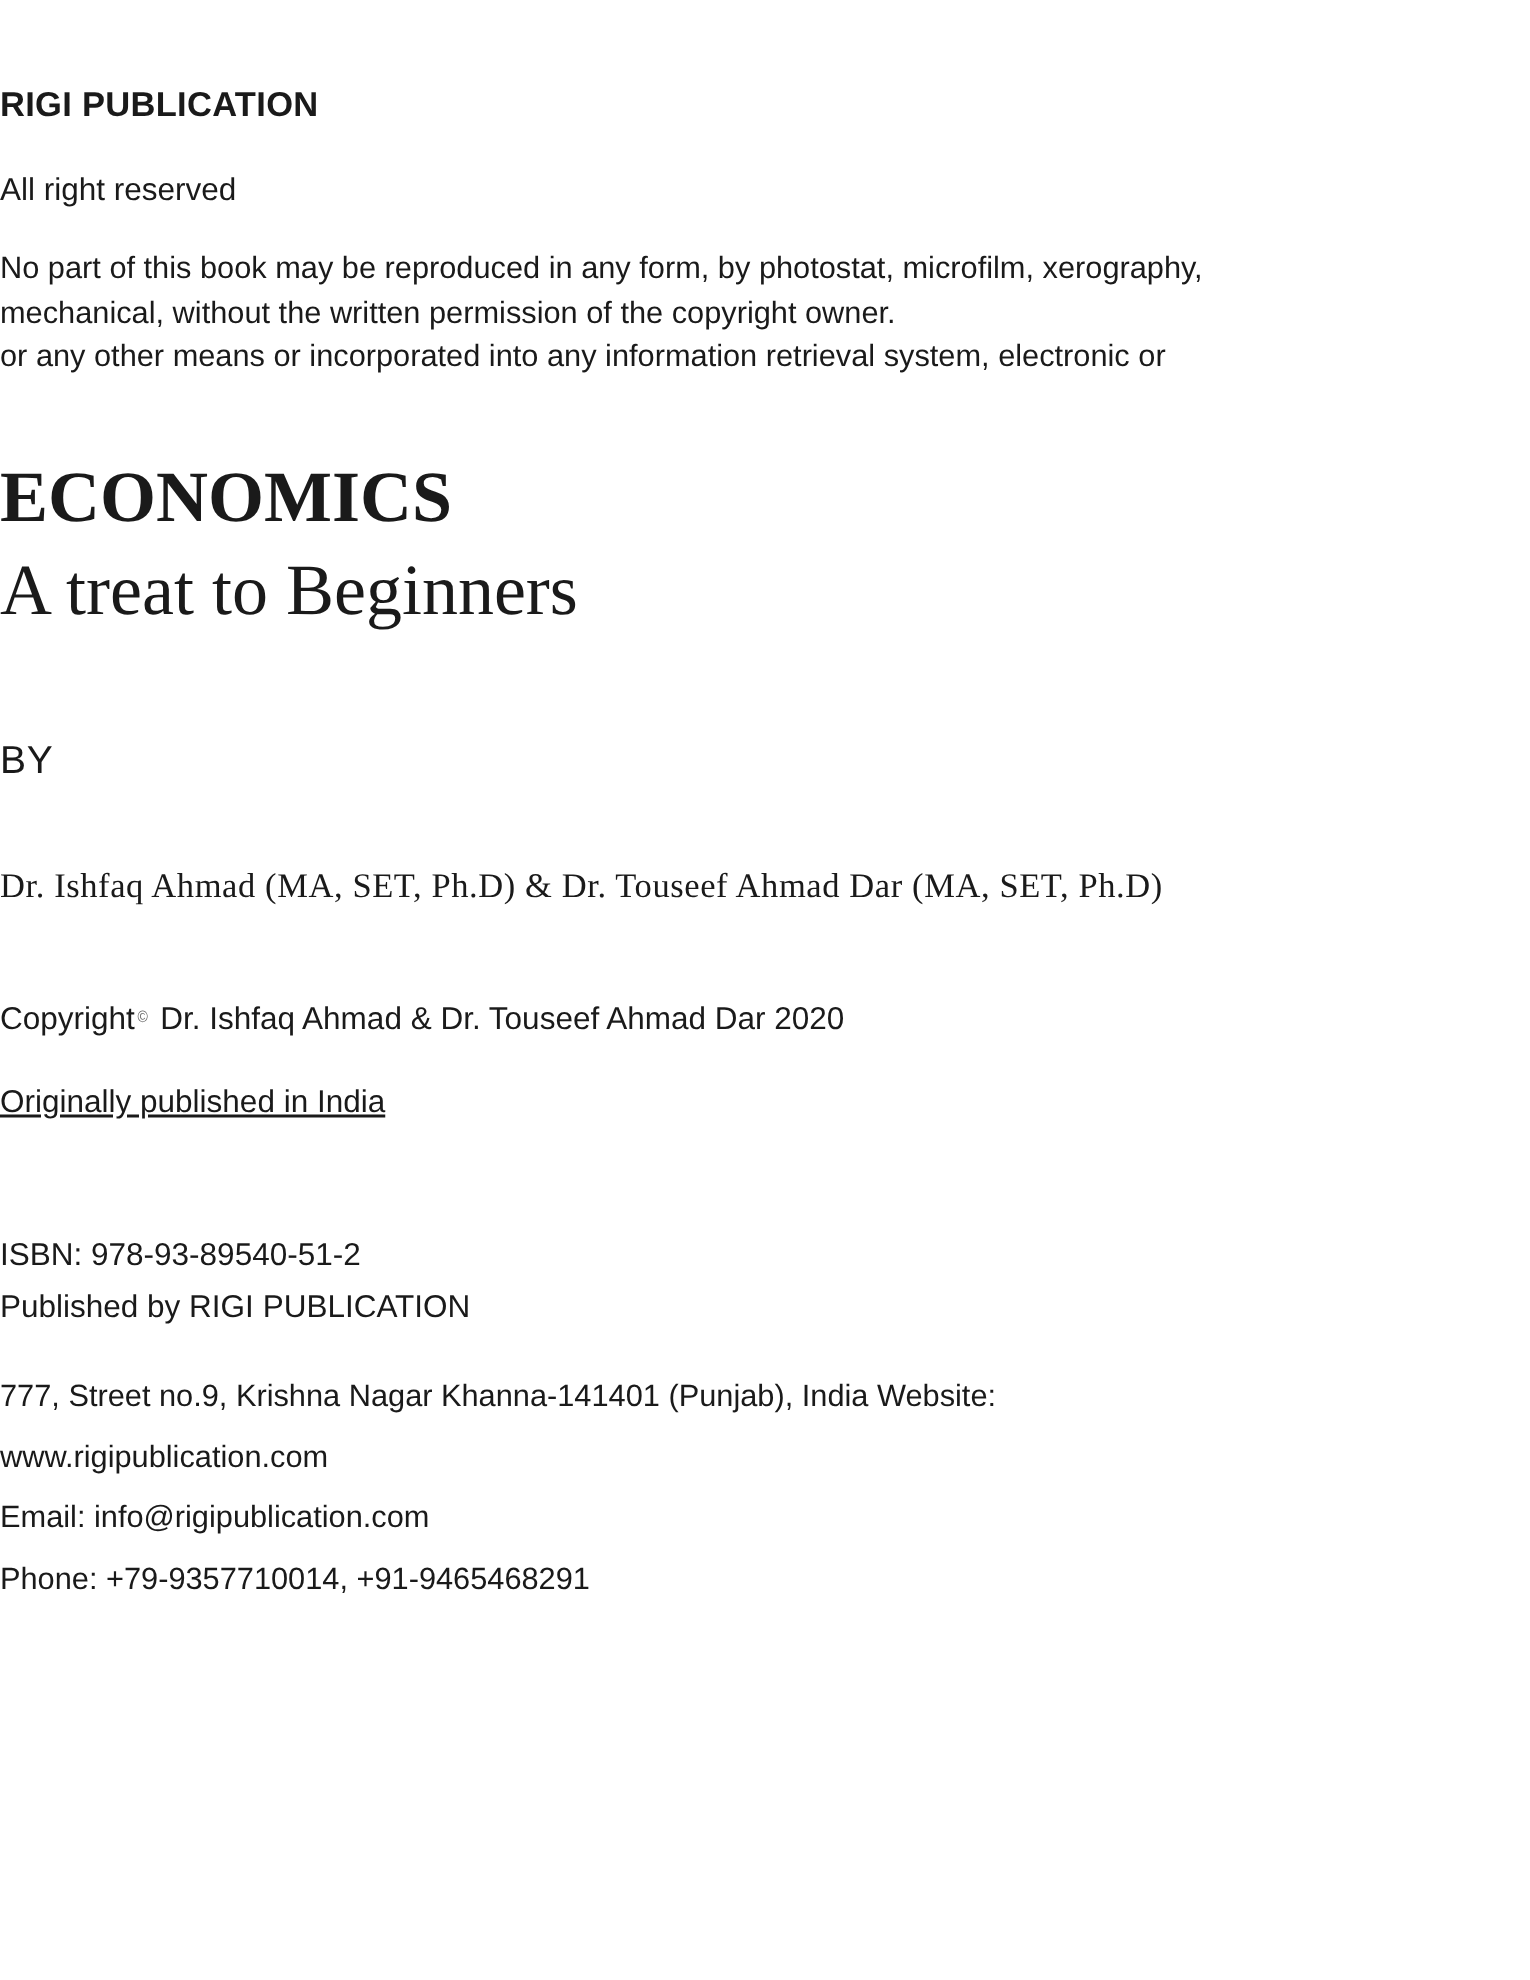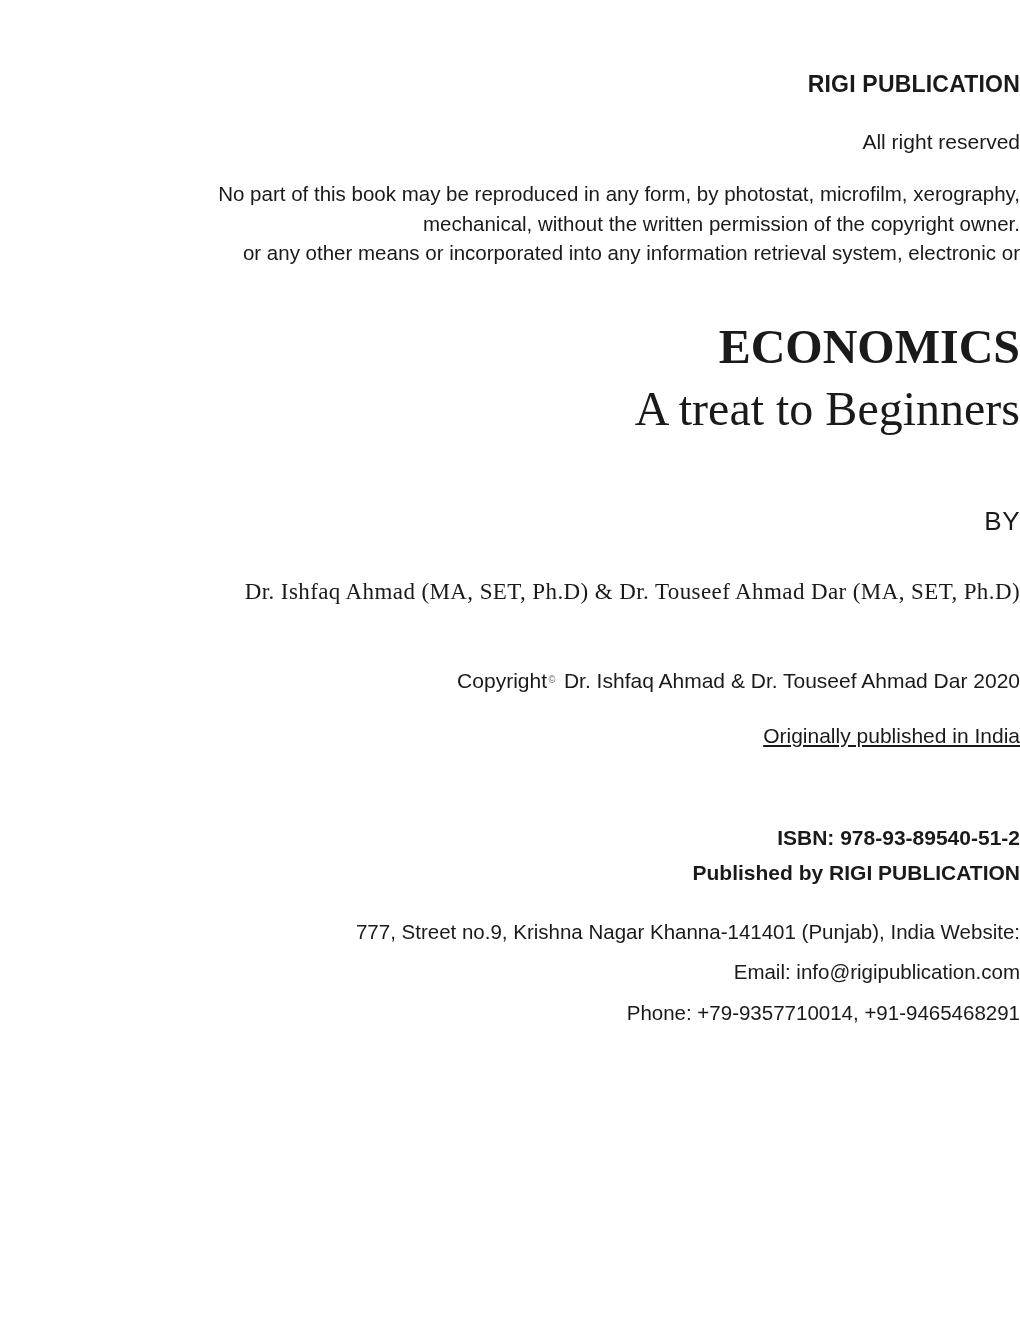--- a/index.html
+++ b/index.html
@@ -4,23 +4,23 @@
 <style>
   html, body { margin: 0; padding: 0; background: #ffffff; }
   .page {
     position: relative;
     width: 1020px;
     height: 1320px;
     margin: 0 auto;
     background: #ffffff;
     color: #1a1a1a;
     font-family: "Liberation Sans", sans-serif;
-    text-align: right;
+    text-align: left;
     box-sizing: border-box;
-    padding-top: 68px;
+    padding-top: 53px;
     overflow: hidden;
   }
   .publisher-heading {
     font-size: 23px;
     font-weight: bold;
     line-height: 32px;
     letter-spacing: 0.2px;
   }
   .rights-line {
     font-size: 21px;
@@ -49,21 +49,21 @@
     font-family: Liberation Sans, sans-serif;
     font-size: 26px;
     line-height: 30px;
     margin-top: 66px;
     letter-spacing: 0.5px;
   }
   .authors-line {
     font-family: "Liberation Serif", serif;
     font-size: 23px;
     line-height: 28px;
-    margin-top: 42px;
+    margin-top: 56px;
     letter-spacing: 0.4px;
   }
   .copyright-line {
     font-size: 21px;
     line-height: 29px;
     margin-top: 60px;
   }
   .copyright-symbol {
     display: inline-block;
     font-size: 11px;
@@ -75,21 +75,21 @@
   }
   .origin-line {
     font-size: 21px;
     line-height: 29px;
     margin-top: 22px;
     text-decoration: underline;
   }
   .isbn-block {
     margin-top: 70px;
     font-size: 21px;
-    font-weight: bold;
+    font-weight: normal;
     line-height: 35px;
   }
   .address-line {
     font-size: 20.5px;
     line-height: 29px;
     margin-top: 27px;
   }
   .website-line {
     font-size: 20.5px;
     line-height: 29px;
@@ -135,18 +135,19 @@
 
   <div class="origin-line">Originally published in India</div>
 
   <div class="isbn-block">
     <div>ISBN: 978-93-89540-51-2</div>
     <div>Published by RIGI PUBLICATION</div>
   </div>
 
   <div class="address-line">777, Street no.9, Krishna Nagar Khanna-141401 (Punjab), India Website:</div>
 
+  <div class="website-line">www.rigipublication.com</div>
 
   <div class="email-line">Email: info@rigipublication.com</div>
 
   <div class="phone-line">Phone: +79-9357710014, +91-9465468291</div>
 
 </div>
 
 </body></html>

